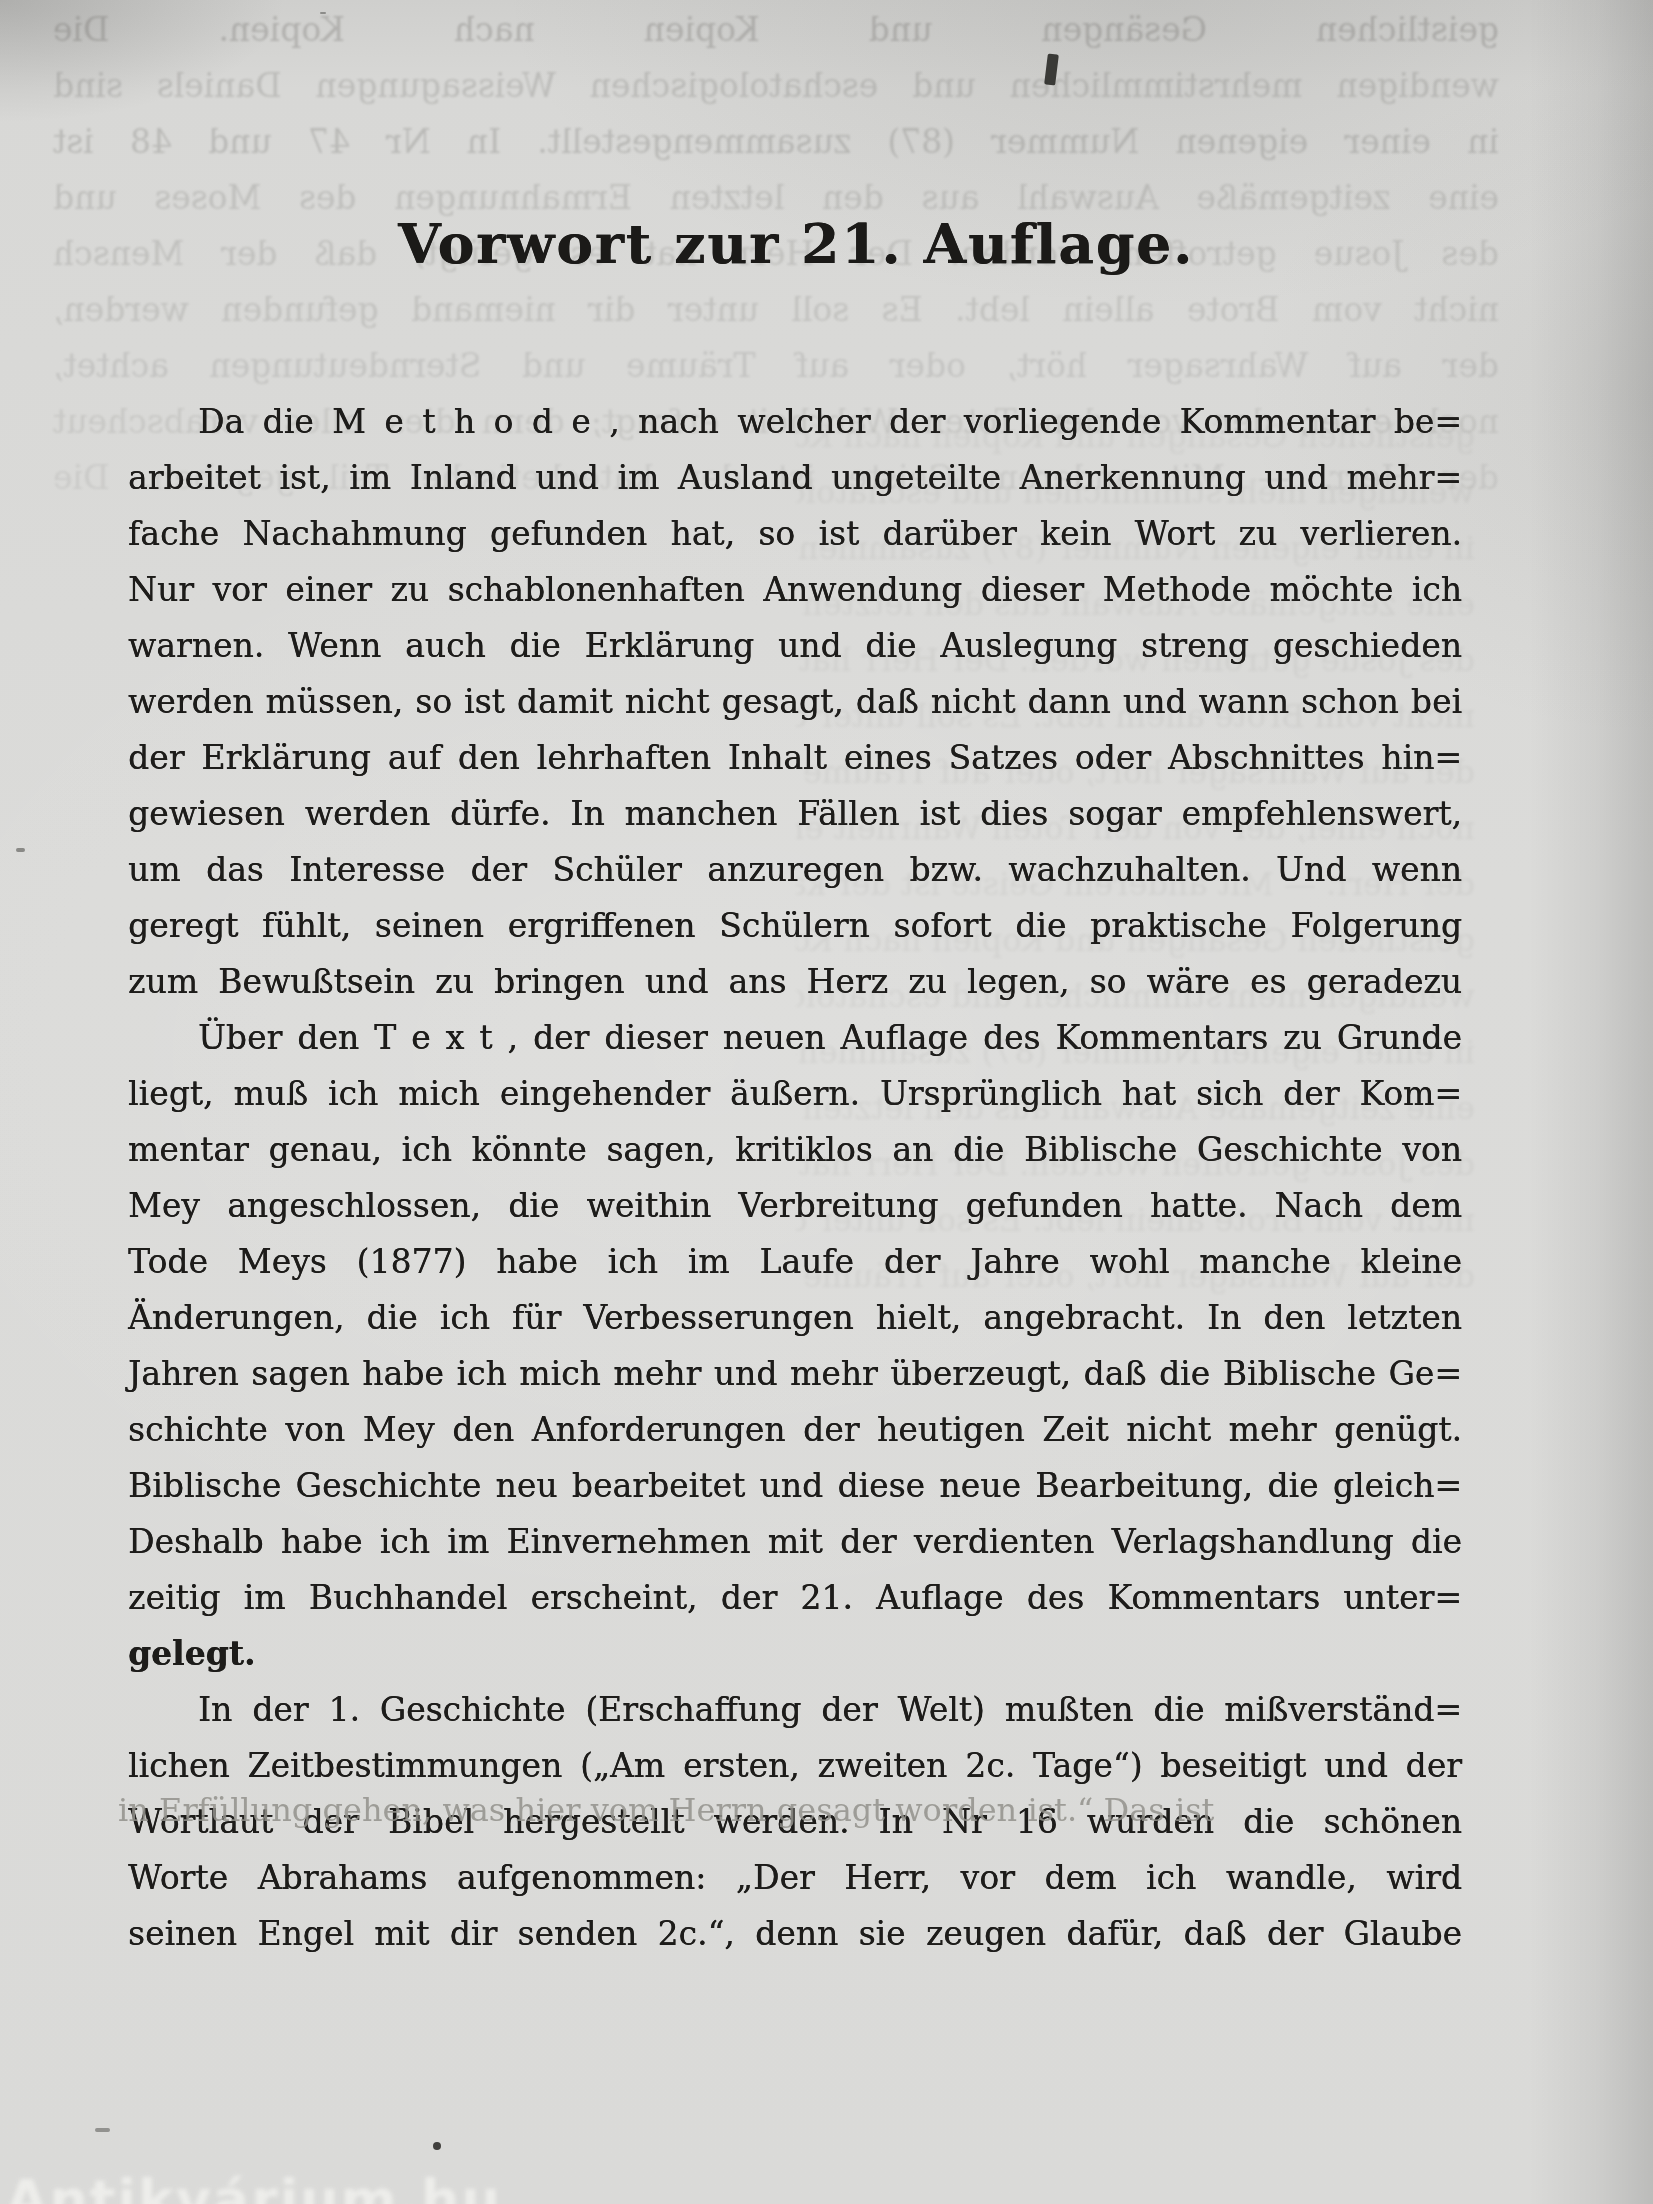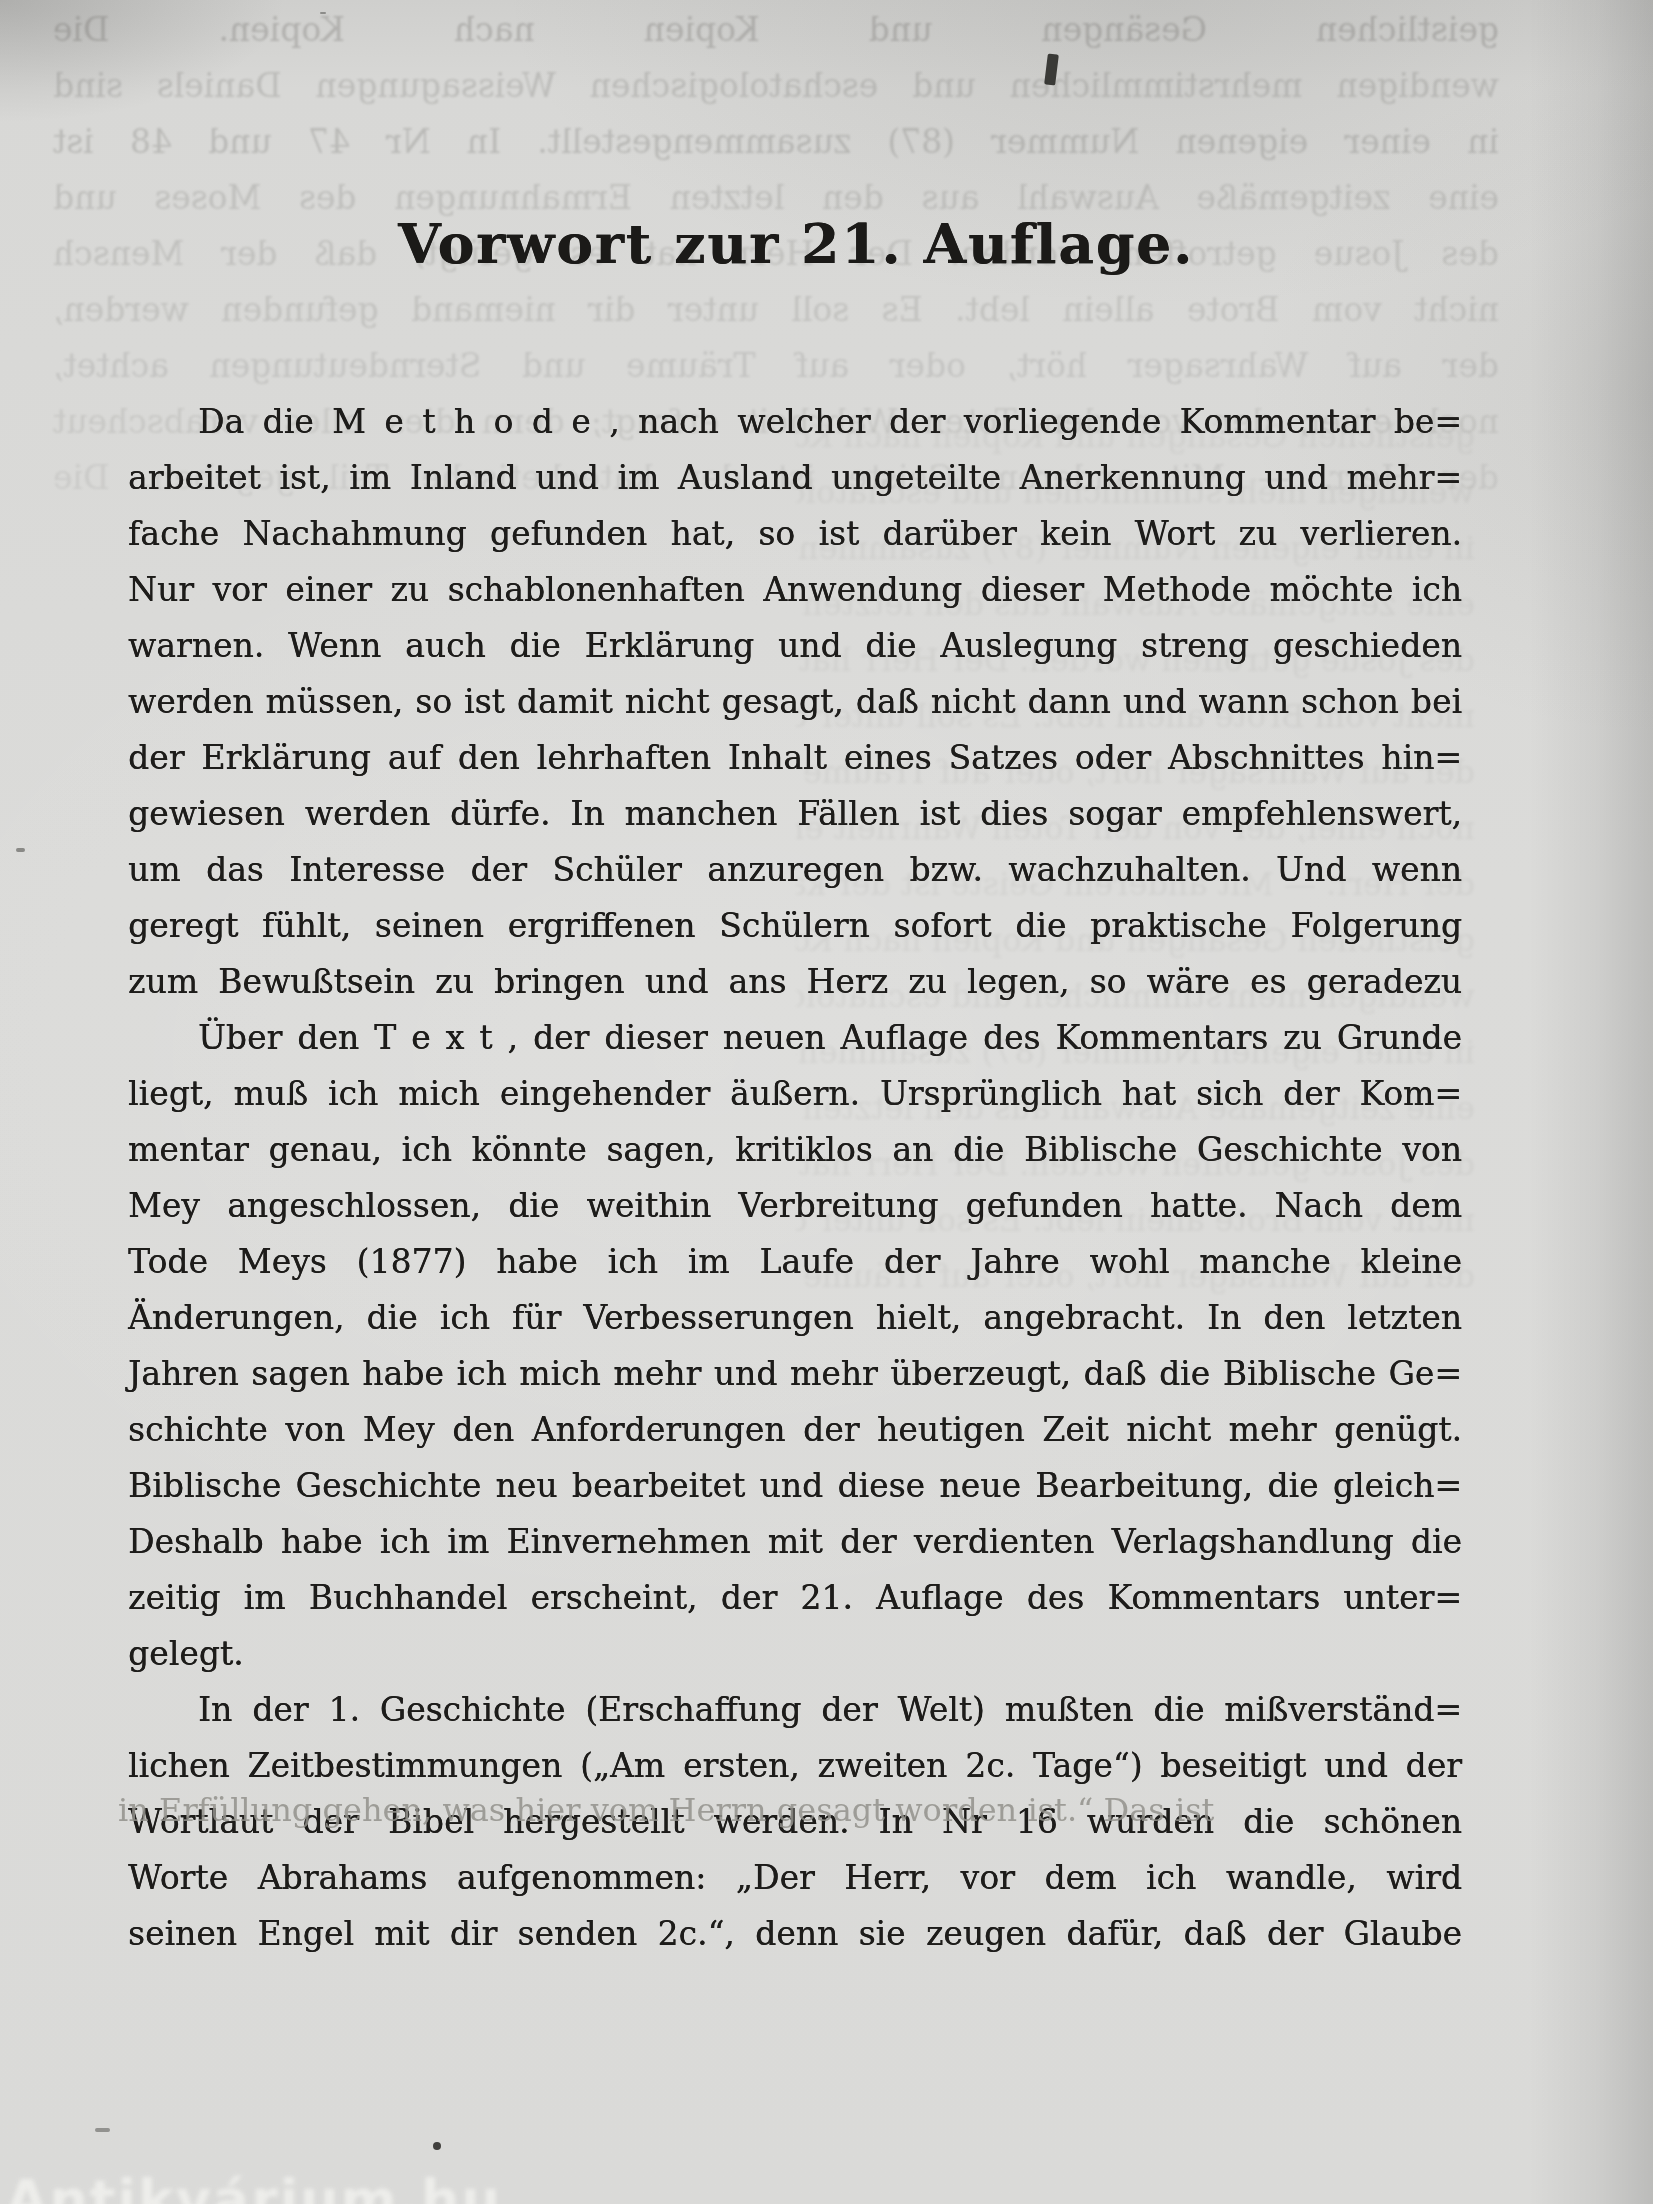--- a/index.html
+++ b/index.html
@@ -33,21 +33,21 @@
   .body-text{
     position:absolute;left:128px;top:394px;width:1334px;
     font-size:33px;line-height:56px;
     color:#1d1c1a;
     text-shadow:0.3px 0 0 currentColor;
   }
   .body-text .line{
     text-align:justify;text-align-last:justify;
     white-space:normal;
   }
-  .body-text .line.short{text-align-last:left;}
+  .body-text .line.short{text-align-last:left;font-weight:bold;}
   .body-text .para .line:first-child{text-indent:70px;}
   
   .bleed-top{
     position:absolute;left:53px;top:1.9px;width:1446px;
     transform:scaleX(-1);
     filter:blur(1.3px);
     font-size:33px;line-height:56px;
     color:#55544f;
     pointer-events:none;
   }

